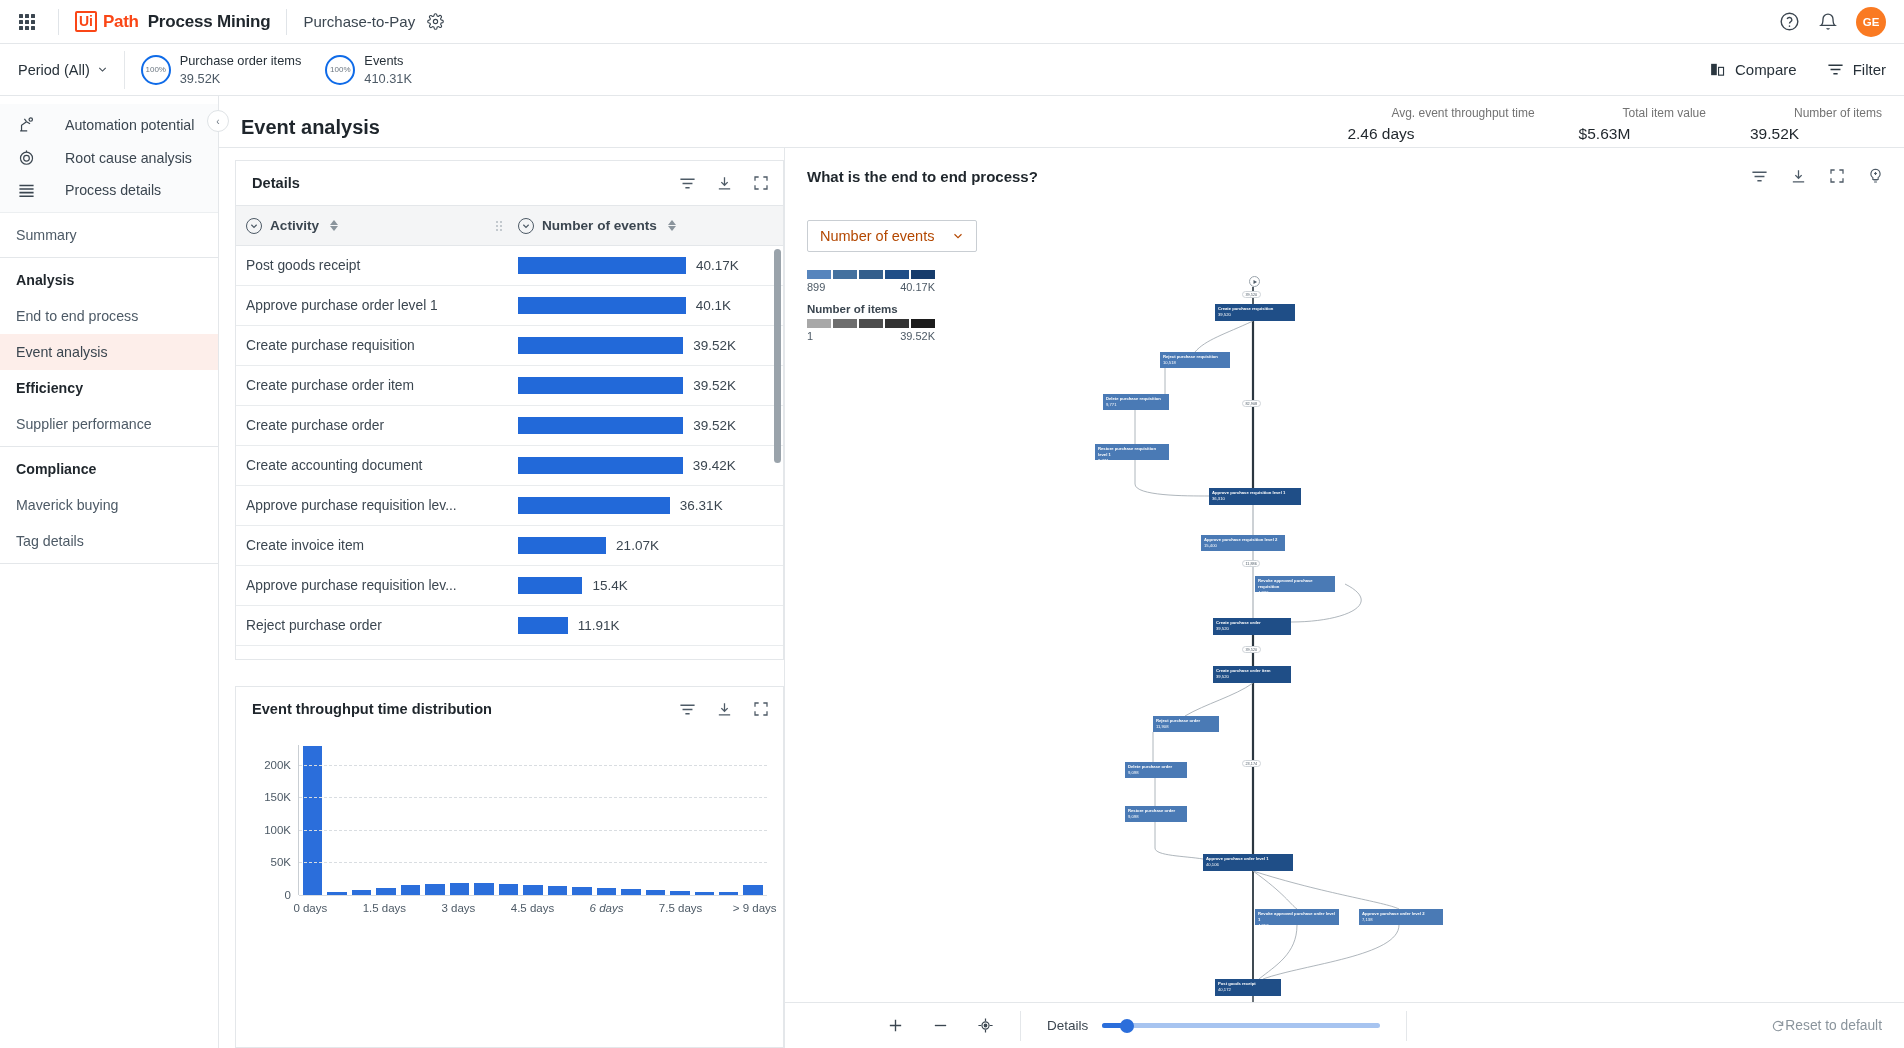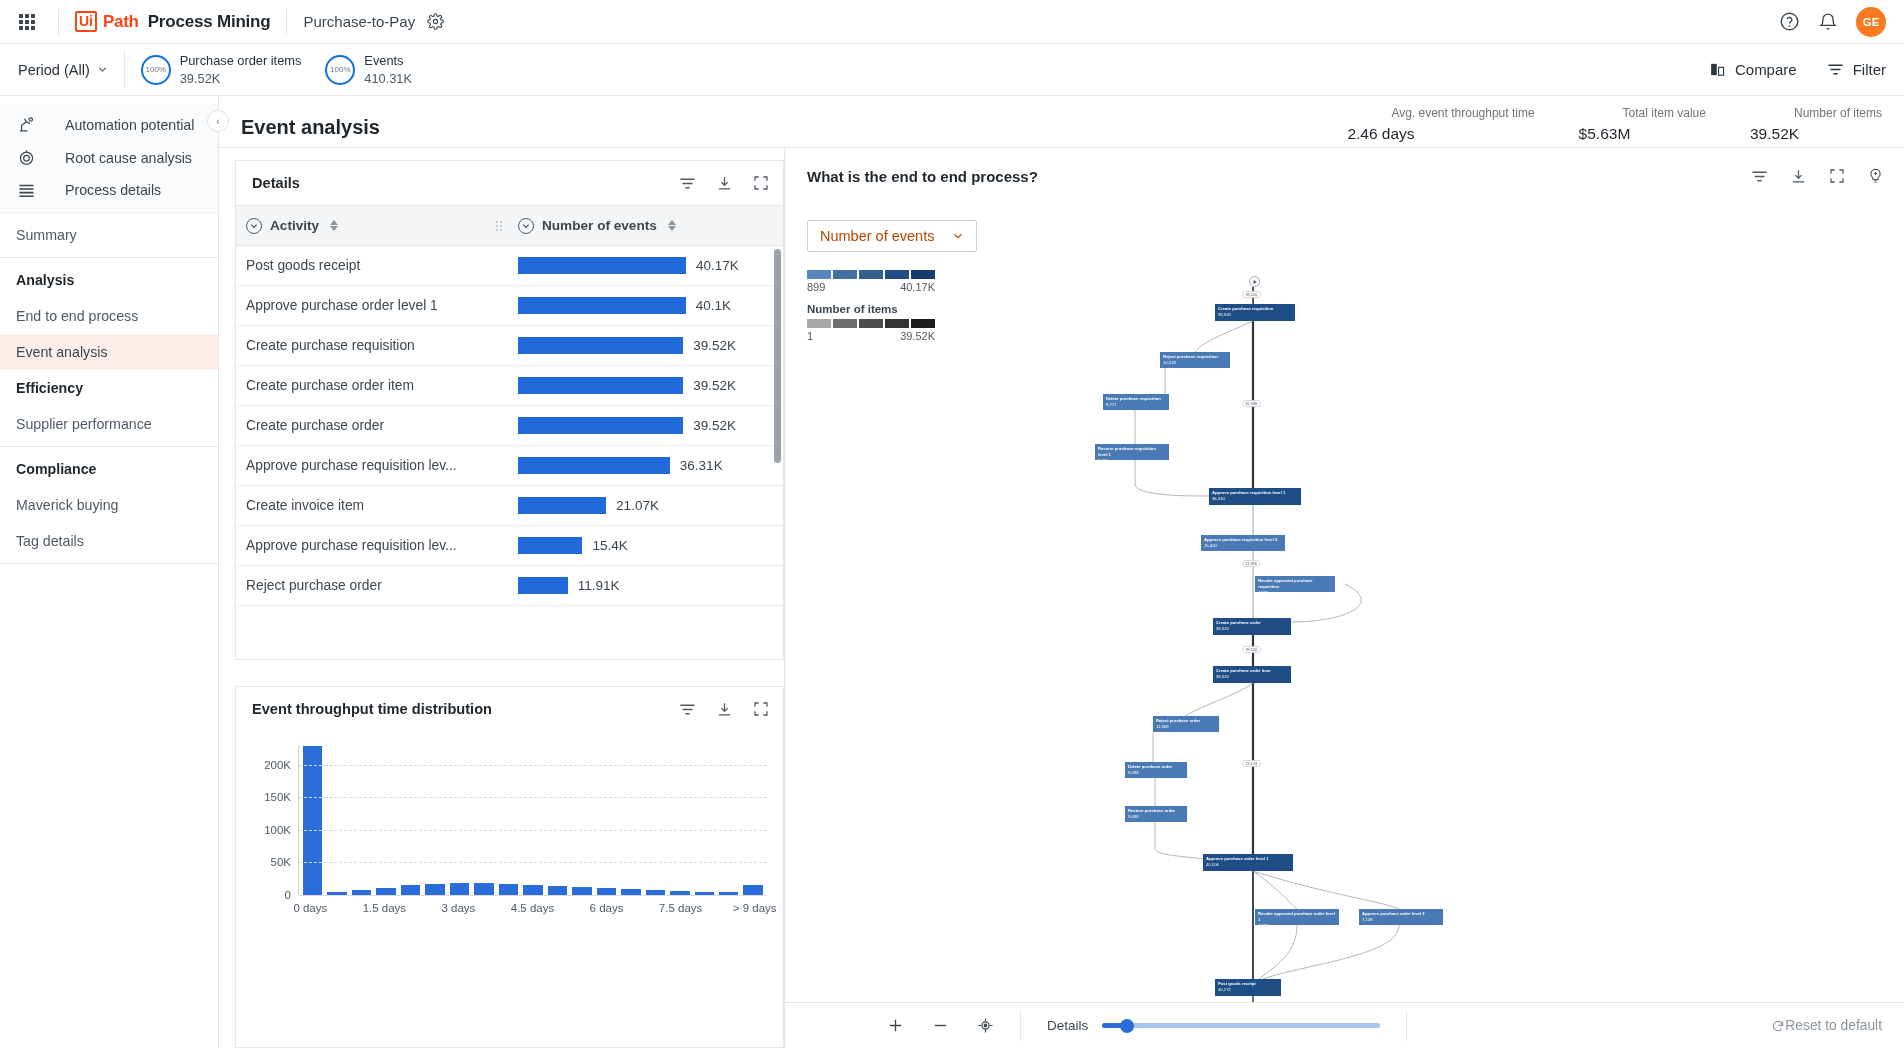--- a/index.html
+++ b/index.html
@@ -479,20 +479,29 @@
                     <tr>
                       <td>Create purchase order</td>
                       <td>
                         <div class="barcell">
                           <span class="bar" style="width: 165.282px;"></span>
                           <span class="barval">39.52K</span>
                         </div>
                       </td>
                     </tr>
                     <tr>
+                      <td>Create accounting document</td>
+                      <td>
+                        <div class="barcell">
+                          <span class="bar" style="width: 164.863px;"></span>
+                          <span class="barval">39.42K</span>
+                        </div>
+                      </td>
+                    </tr>
+                    <tr>
                       <td>Approve purchase requisition lev...</td>
                       <td>
                         <div class="barcell">
                           <span class="bar" style="width: 151.857px;"></span>
                           <span class="barval">36.31K</span>
                         </div>
                       </td>
                     </tr>
                     <tr>
                       <td>Create invoice item</td>
@@ -581,21 +590,21 @@
                     <div class="gl" style="top: 34.7826%;"></div>
                     <div class="ytick" style="top: 34.7826%;">150K</div>
                     <div class="gl" style="top: 13.0435%;"></div>
                     <div class="ytick" style="top: 13.0435%;">200K</div>
                   </div>
                 <div class="xaxis" id="xaxis">
                     <div class="xtick" style="left: 2.63158%;">0 days</div>
                     <div class="xtick" style="left: 18.4211%;">1.5 days</div>
                     <div class="xtick" style="left: 34.2105%;">3 days</div>
                     <div class="xtick" style="left: 50%;">4.5 days</div>
-                    <div class="xtick" style="left: 65.7895%;">6 days</div>
+                    <div class="xtick" style="left: 65.7895%; font-style: italic;">6 days</div>
                     <div class="xtick" style="left: 81.5789%;">7.5 days</div>
                     <div class="xtick" style="left: 97.3684%;">&gt; 9 days</div>
                   </div>
               </div>
             </div>
           </div>
         </div>
 
         <div class="rightcol">
           <div class="right-head">

